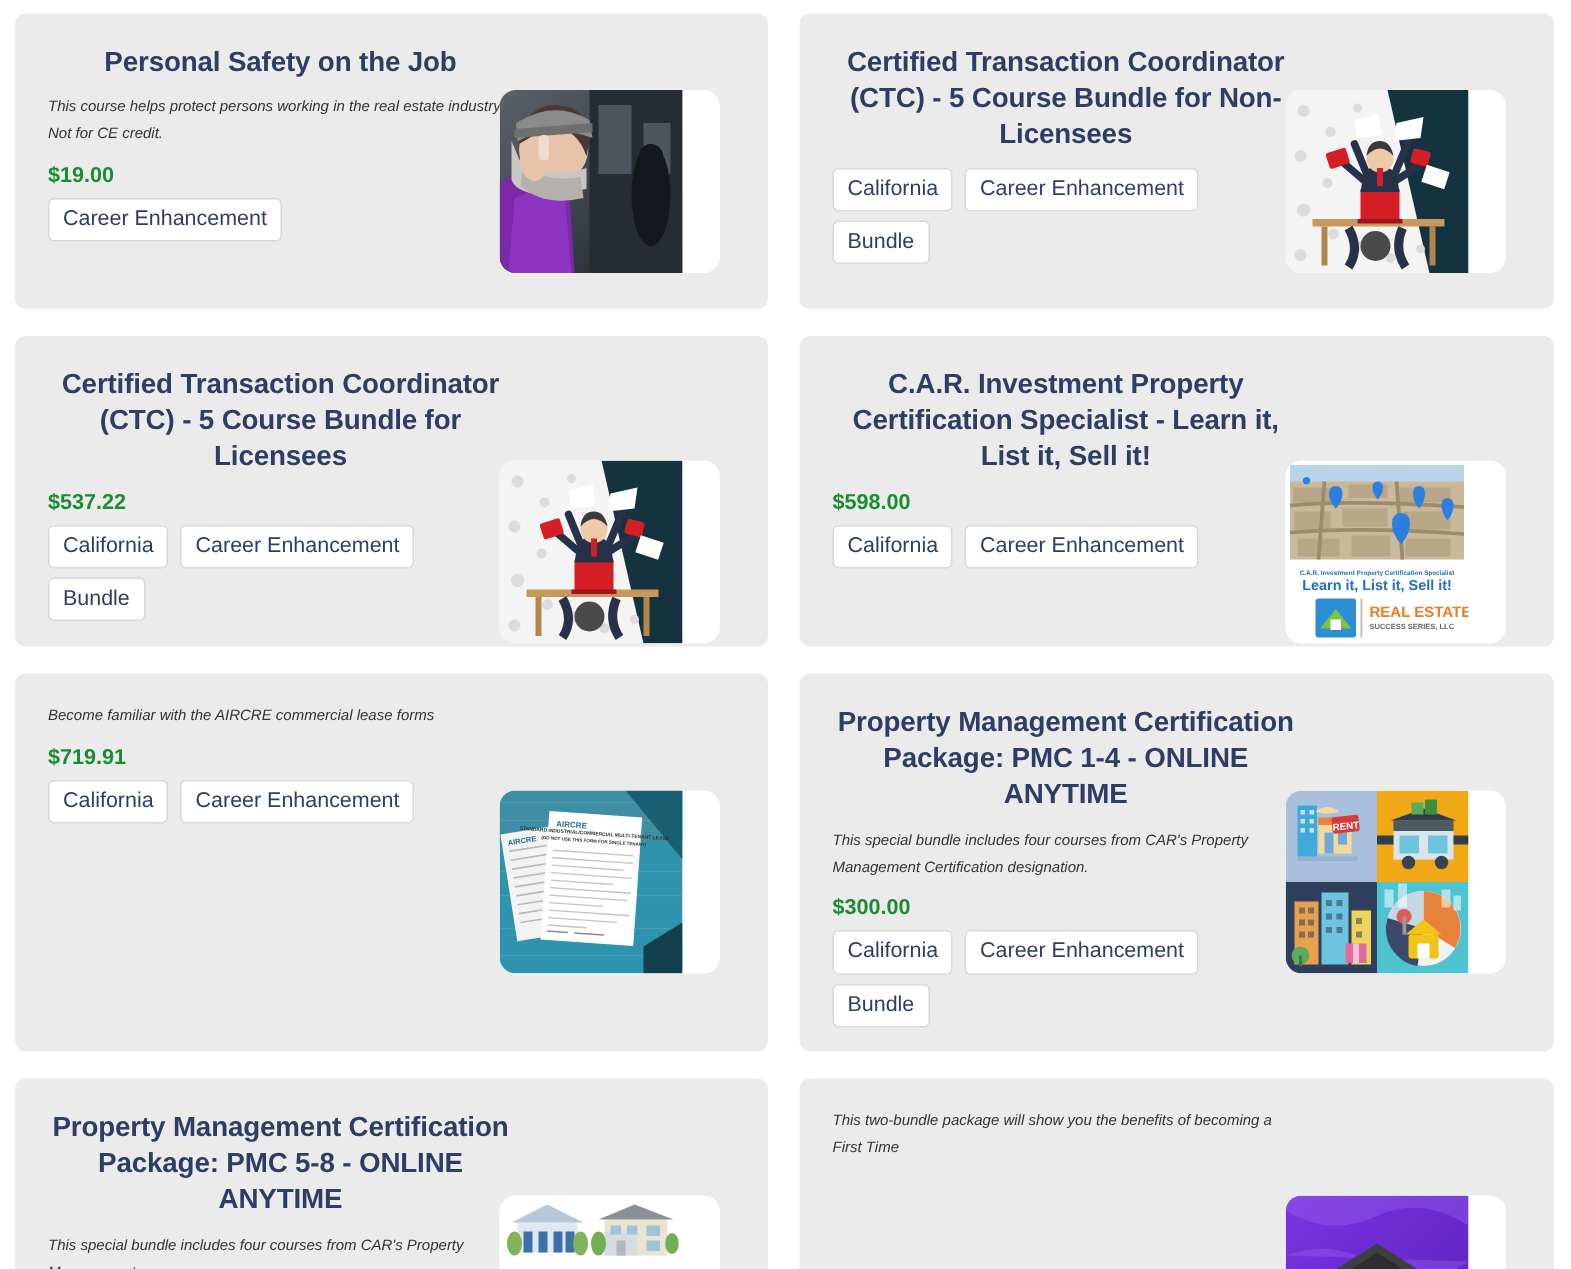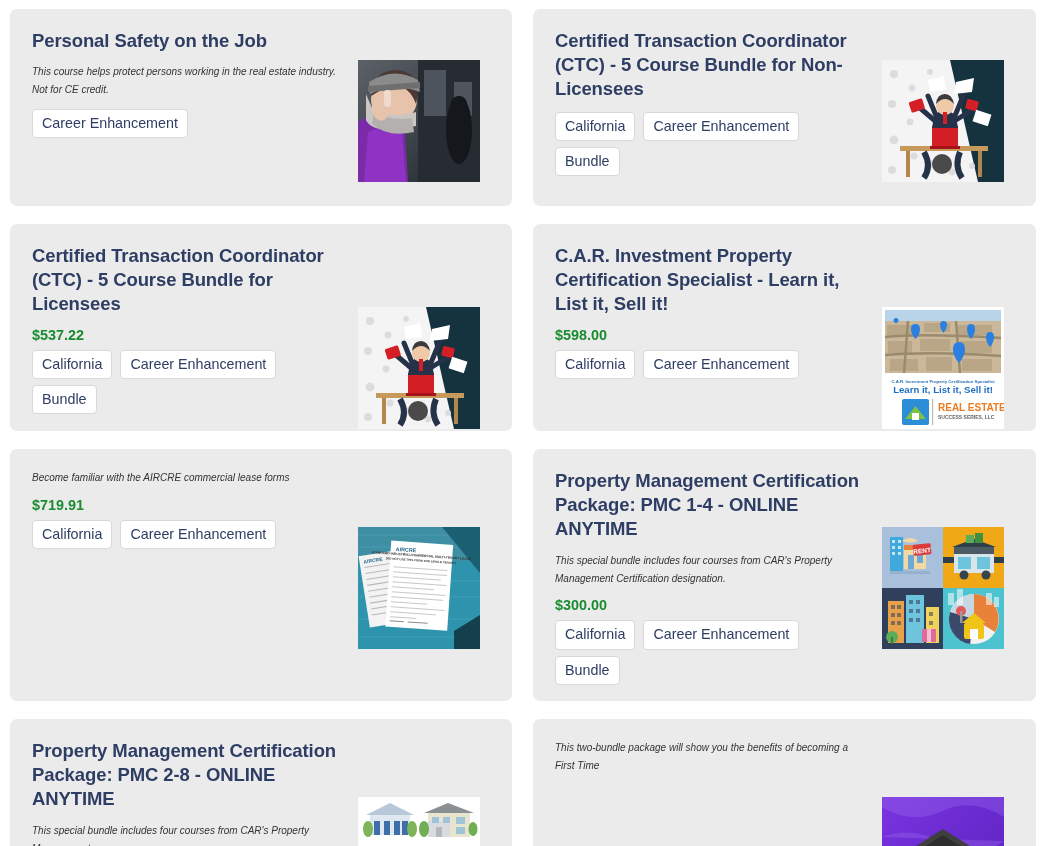--- a/index.html
+++ b/index.html
@@ -42,20 +42,21 @@
   }
 
   .course-title {
     font-size: 18.5px;
     font-weight: bold;
     line-height: 1.31;
     color: #2e3d63;
     margin: 0 0 10px 0;
     letter-spacing: -0.1px;
     cursor: pointer;
+    text-align: center;
   }
 
   .course-desc {
     font-size: 10px;
     line-height: 1.78;
     color: #333333;
     margin: 0 0 10px 0;
     font-style: italic;
   }
 
@@ -80,23 +81,23 @@
     color: #2e3d63;
     font-size: 14.3px;
     line-height: 1;
     padding: 6px 9px 7px 9px;
     white-space: nowrap;
     cursor: pointer;
   }
 
   .thumb {
     position: absolute;
-    width: 122px;
+    width: 147px;
     height: 122px;
-    border-radius: 0;
+    border-radius: 11px;
     overflow: hidden;
     right: 32px;
     cursor: pointer;
     background: #ffffff;
   }
   .row-1 .thumb { top: 51px; }
   .row-2 .thumb { top: 83px; }
   .row-3 .thumb { top: 78px; }
   .row-4 .thumb { top: 78px; }
 
@@ -107,20 +108,21 @@
 </head>
 <body>
 
 <div class="catalog-grid">
 
   <div class="row-1 col-1">
     <div class="course-card">
       <div class="card-body">
         <h2 class="course-title">Personal Safety on the Job</h2>
         <p class="course-desc">This course helps protect persons working in the real estate industry. Not for CE credit.</p>
+        <div class="course-price">$19.00</div>
         <div class="tag-list">
           <span class="tag-pill">Career Enhancement</span>
         </div>
       </div>
       <div class="thumb">
         <svg viewBox="0 0 122 122">
           <defs>
             <linearGradient id="g1bg" x1="0" y1="0" x2="1" y2="1">
               <stop offset="0%" stop-color="#5c6168"></stop>
                 <stop offset="55%" stop-color="#3c4249"></stop>
@@ -472,21 +474,21 @@
             </g>
           </g>
         </svg>
       </div>
     </div>
   </div>
 
   <div class="row-4 col-1">
     <div class="course-card">
       <div class="card-body">
-        <h2 class="course-title">Property Management Certification Package: PMC 2-8 - ONLINE ANYTIME</h2>
+        <h2 class="course-title">Property Management Certification Package: PMC 5-8 - ONLINE ANYTIME</h2>
         <p class="course-desc">This special bundle includes four courses from CAR's Property Management</p>
       </div>
       <div class="thumb">
         <svg viewBox="0 0 122 122">
           <rect width="122" height="122" fill="#ffffff"></rect>
           <g>
             <rect x="12" y="18" width="40" height="20" fill="#dfe8f0"></rect>
             <polygon points="8,18 32,6 56,18" fill="#b8c8d8"></polygon>
             <rect x="16" y="24" width="6" height="14" fill="#3f6fa8"></rect>
             <rect x="26" y="24" width="6" height="14" fill="#3f6fa8"></rect>

